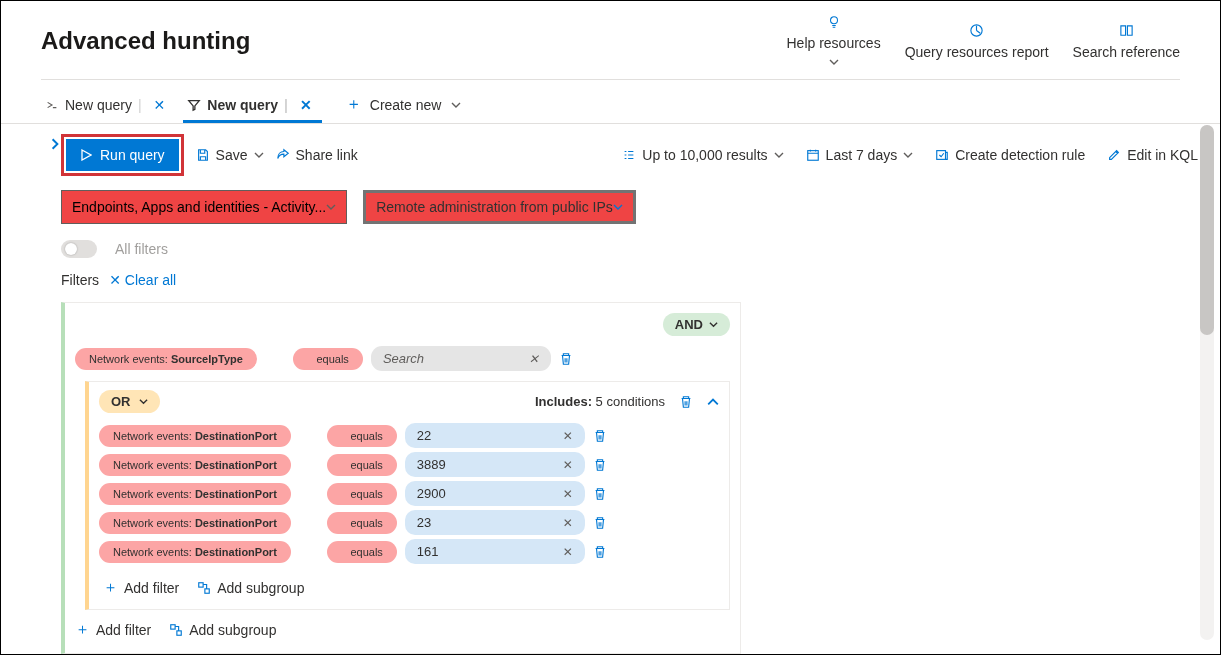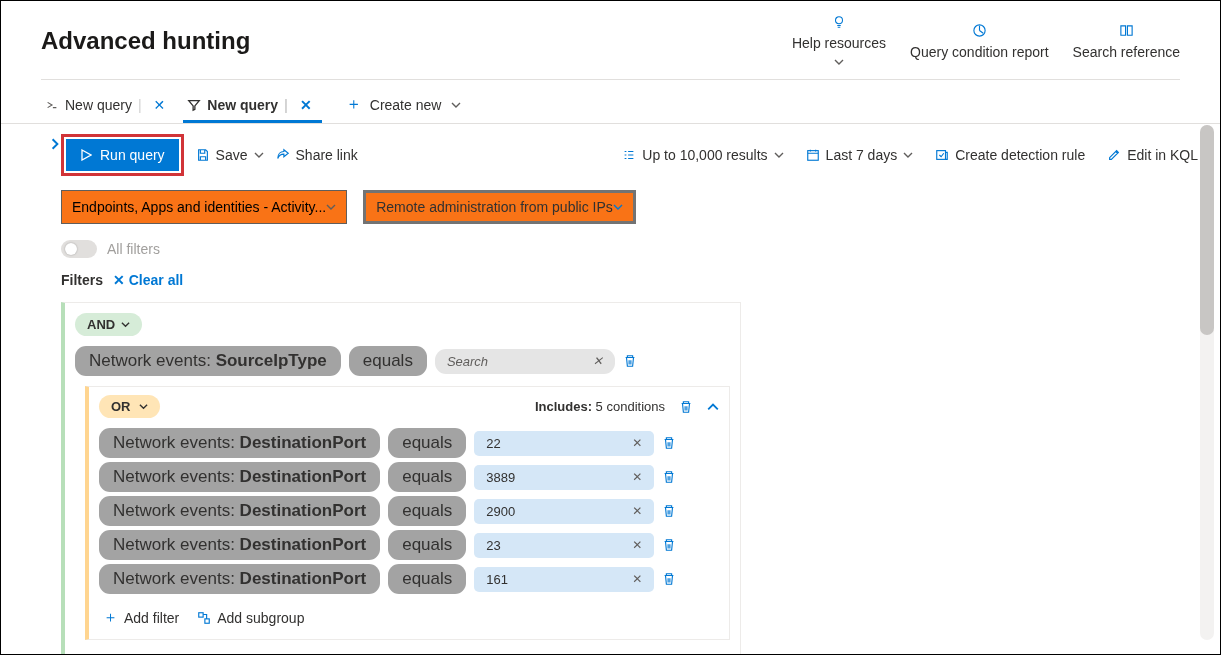--- a/index.html
+++ b/index.html
@@ -20,41 +20,41 @@
 .chev-right { color: #0078d4; font-size: 14px; cursor: pointer; }
 .content { flex: 1; padding-right: 22px; }
 .toolbar { display: flex; align-items: center; justify-content: space-between; padding: 10px 0 10px 0; }
 .toolbar-left { display: flex; align-items: center; gap: 12px; }
 .toolbar-right { display: flex; align-items: center; gap: 22px; font-size: 14px; color: #323130; }
 .tr-item { display: flex; align-items: center; gap: 6px; cursor: pointer; }
 .run-btn { background: #0078d4; color: #fff; border: none; padding: 8px 14px; font-size: 14px; display: flex; align-items: center; gap: 8px; cursor: pointer; }
 .run-wrap { border: 3px solid #d13438; padding: 2px; }
 .tbtn { display: flex; align-items: center; gap: 6px; font-size: 14px; color: #323130; cursor: pointer; }
 .selectors { display: flex; gap: 16px; padding: 4px 0 12px 0; }
-.sel { border: 1px solid #605e5c; padding: 6px 10px; font-size: 14px; display: flex; align-items: center; justify-content: space-between; min-width: 260px; cursor: pointer; background: #f97316; }
+.sel { border: 1px solid #605e5c; padding: 6px 10px; font-size: 14px; display: flex; align-items: center; justify-content: space-between; min-width: 260px; cursor: pointer; background: #ef4444; }
 .sel.accent { border: 3px solid #737373; color: #323130; min-width: 256px; }
-.toggle-row { display: flex; align-items: center; gap: 10px; padding: 4px 0 14px 0; }
+.toggle-row { display: flex; align-items: center; gap: 18px; padding: 4px 0 14px 0; }
 .toggle { width: 36px; height: 18px; border-radius: 9px; background: #e1dfdd; position: relative; }
 .toggle::after { content: ""; position: absolute; width: 12px; height: 12px; background: #fff; border-radius: 50%; top: 3px; left: 4px; box-shadow: 0 0 2px rgba(0,0,0,.3); }
 .toggle-label { color: #a19f9d; font-size: 14px; }
-.filters-hdr { display: flex; align-items: flex-start; gap: 10px; font-size: 14px; padding-bottom: 14px; font-weight: bold; }
+.filters-hdr { display: flex; align-items: flex-start; gap: 10px; font-size: 14px; padding-bottom: 14px; }
 .filters-hdr .lbl { color: #323130; }
 .clear-x { color: #0078d4; display: flex; align-items: center; gap: 4px; cursor: pointer; }
 .fgroup { border-left: 4px solid #b7dfb9; background: #fff; border: 1px solid #edebe9; border-left: 4px solid #b7dfb9; padding: 10px 10px 14px 10px; width: 680px; }
-.fg-head { display: flex; align-items: center; justify-content: flex-start; margin-bottom: 10px; }
+.fg-head { display: flex; align-items: center; justify-content: flex-end; margin-bottom: 10px; }
 .and-chip { background: #d6ecd8; border-radius: 12px; padding: 4px 12px; font-size: 13px; font-weight: 600; color: #323130; display: flex; align-items: center; gap: 6px; }
 .includes { font-size: 13px; color: #323130; }
 .includes b { font-weight: 600; }
 .collapse { color: #0078d4; cursor: pointer; }
 .cond-row { display: flex; align-items: center; gap: 8px; margin: 4px 0; }
-.pill { background: #a3a3a3; border-radius: 11px; padding: 5px 14px; font-size: 17px; color: #323130; white-space: nowrap; }
+.pill { background: #fca5a5; border-radius: 11px; padding: 5px 14px; font-size: 11px; color: #323130; white-space: nowrap; }
 .pill .bold { font-weight: 600; }
-.pill.eq { min-width: 70px; text-align: left; }
+.pill.eq { min-width: 70px; text-align: right; margin-left: 28px; }
 .val-input { flex: 0 0 180px; background: #e5e5e5; border: none; border-radius: 11px; padding: 5px 12px 5px 12px; font-size: 13px; color: #605e5c; display: flex; align-items: center; justify-content: space-between; font-style: italic; }
-.val-blue { flex: 0 0 180px; background: #d5e7f7; border-radius: 5px; padding: 5px 12px; font-size: 13px; color: #323130; display: flex; align-items: center; justify-content: space-between; }
+.val-blue { flex: 0 0 180px; background: #d5e7f7; border-radius: 10px; padding: 5px 12px; font-size: 13px; color: #323130; display: flex; align-items: center; justify-content: space-between; }
 .x-sm { color: #605e5c; cursor: pointer; font-size: 12px; }
 .trash { color: #0078d4; cursor: pointer; font-size: 14px; }
 .subgroup { border: 1px solid #edebe9; border-left: 4px solid #ffd590; margin: 10px 0 0 10px; padding: 8px 10px 12px 10px; }
 .or-chip { background: #ffe5b6; border-radius: 12px; padding: 4px 12px; font-size: 13px; font-weight: 600; color: #323130; display: flex; align-items: center; gap: 8px; }
 .sg-head { display: flex; align-items: center; justify-content: space-between; margin-bottom: 10px; }
 .add-row { display: flex; gap: 18px; padding-top: 10px; font-size: 14px; }
 .add-btn { color: #323130; display: flex; align-items: center; gap: 6px; cursor: pointer; }
 .add-btn .plus { color: #0078d4; font-size: 15px; }
 .add-btn .icn { color: #0078d4; }
 .scroll-bar { position: absolute; right: 6px; top: 124px; bottom: 14px; width: 14px; background: #f3f2f1; border-radius: 7px; }
@@ -82,21 +82,21 @@
           </svg>
       </span>
     </div>
     <div class="ha">
       <span class="icn-blue">
         <svg width="15" height="15" viewBox="0 0 16 16" fill="none" stroke="currentColor" stroke-width="1.2">
             <circle cx="8" cy="8" r="6"></circle>
             <path d="M8 8V3M8 8l4 3"></path>
           </svg>
       </span>
-      <span>Query condition report</span>
+      <span>Query resources report</span>
     </div>
     <div class="ha">
       <span class="icn-blue">
         <svg width="15" height="15" viewBox="0 0 16 16" fill="none" stroke="currentColor" stroke-width="1.2">
             <path d="M2 3h5v10H2zM9 3h5v10H9zM7 3v10M9 3v10"></path>
           </svg>
       </span>
       <span>Search reference</span>
     </div>
   </div>

